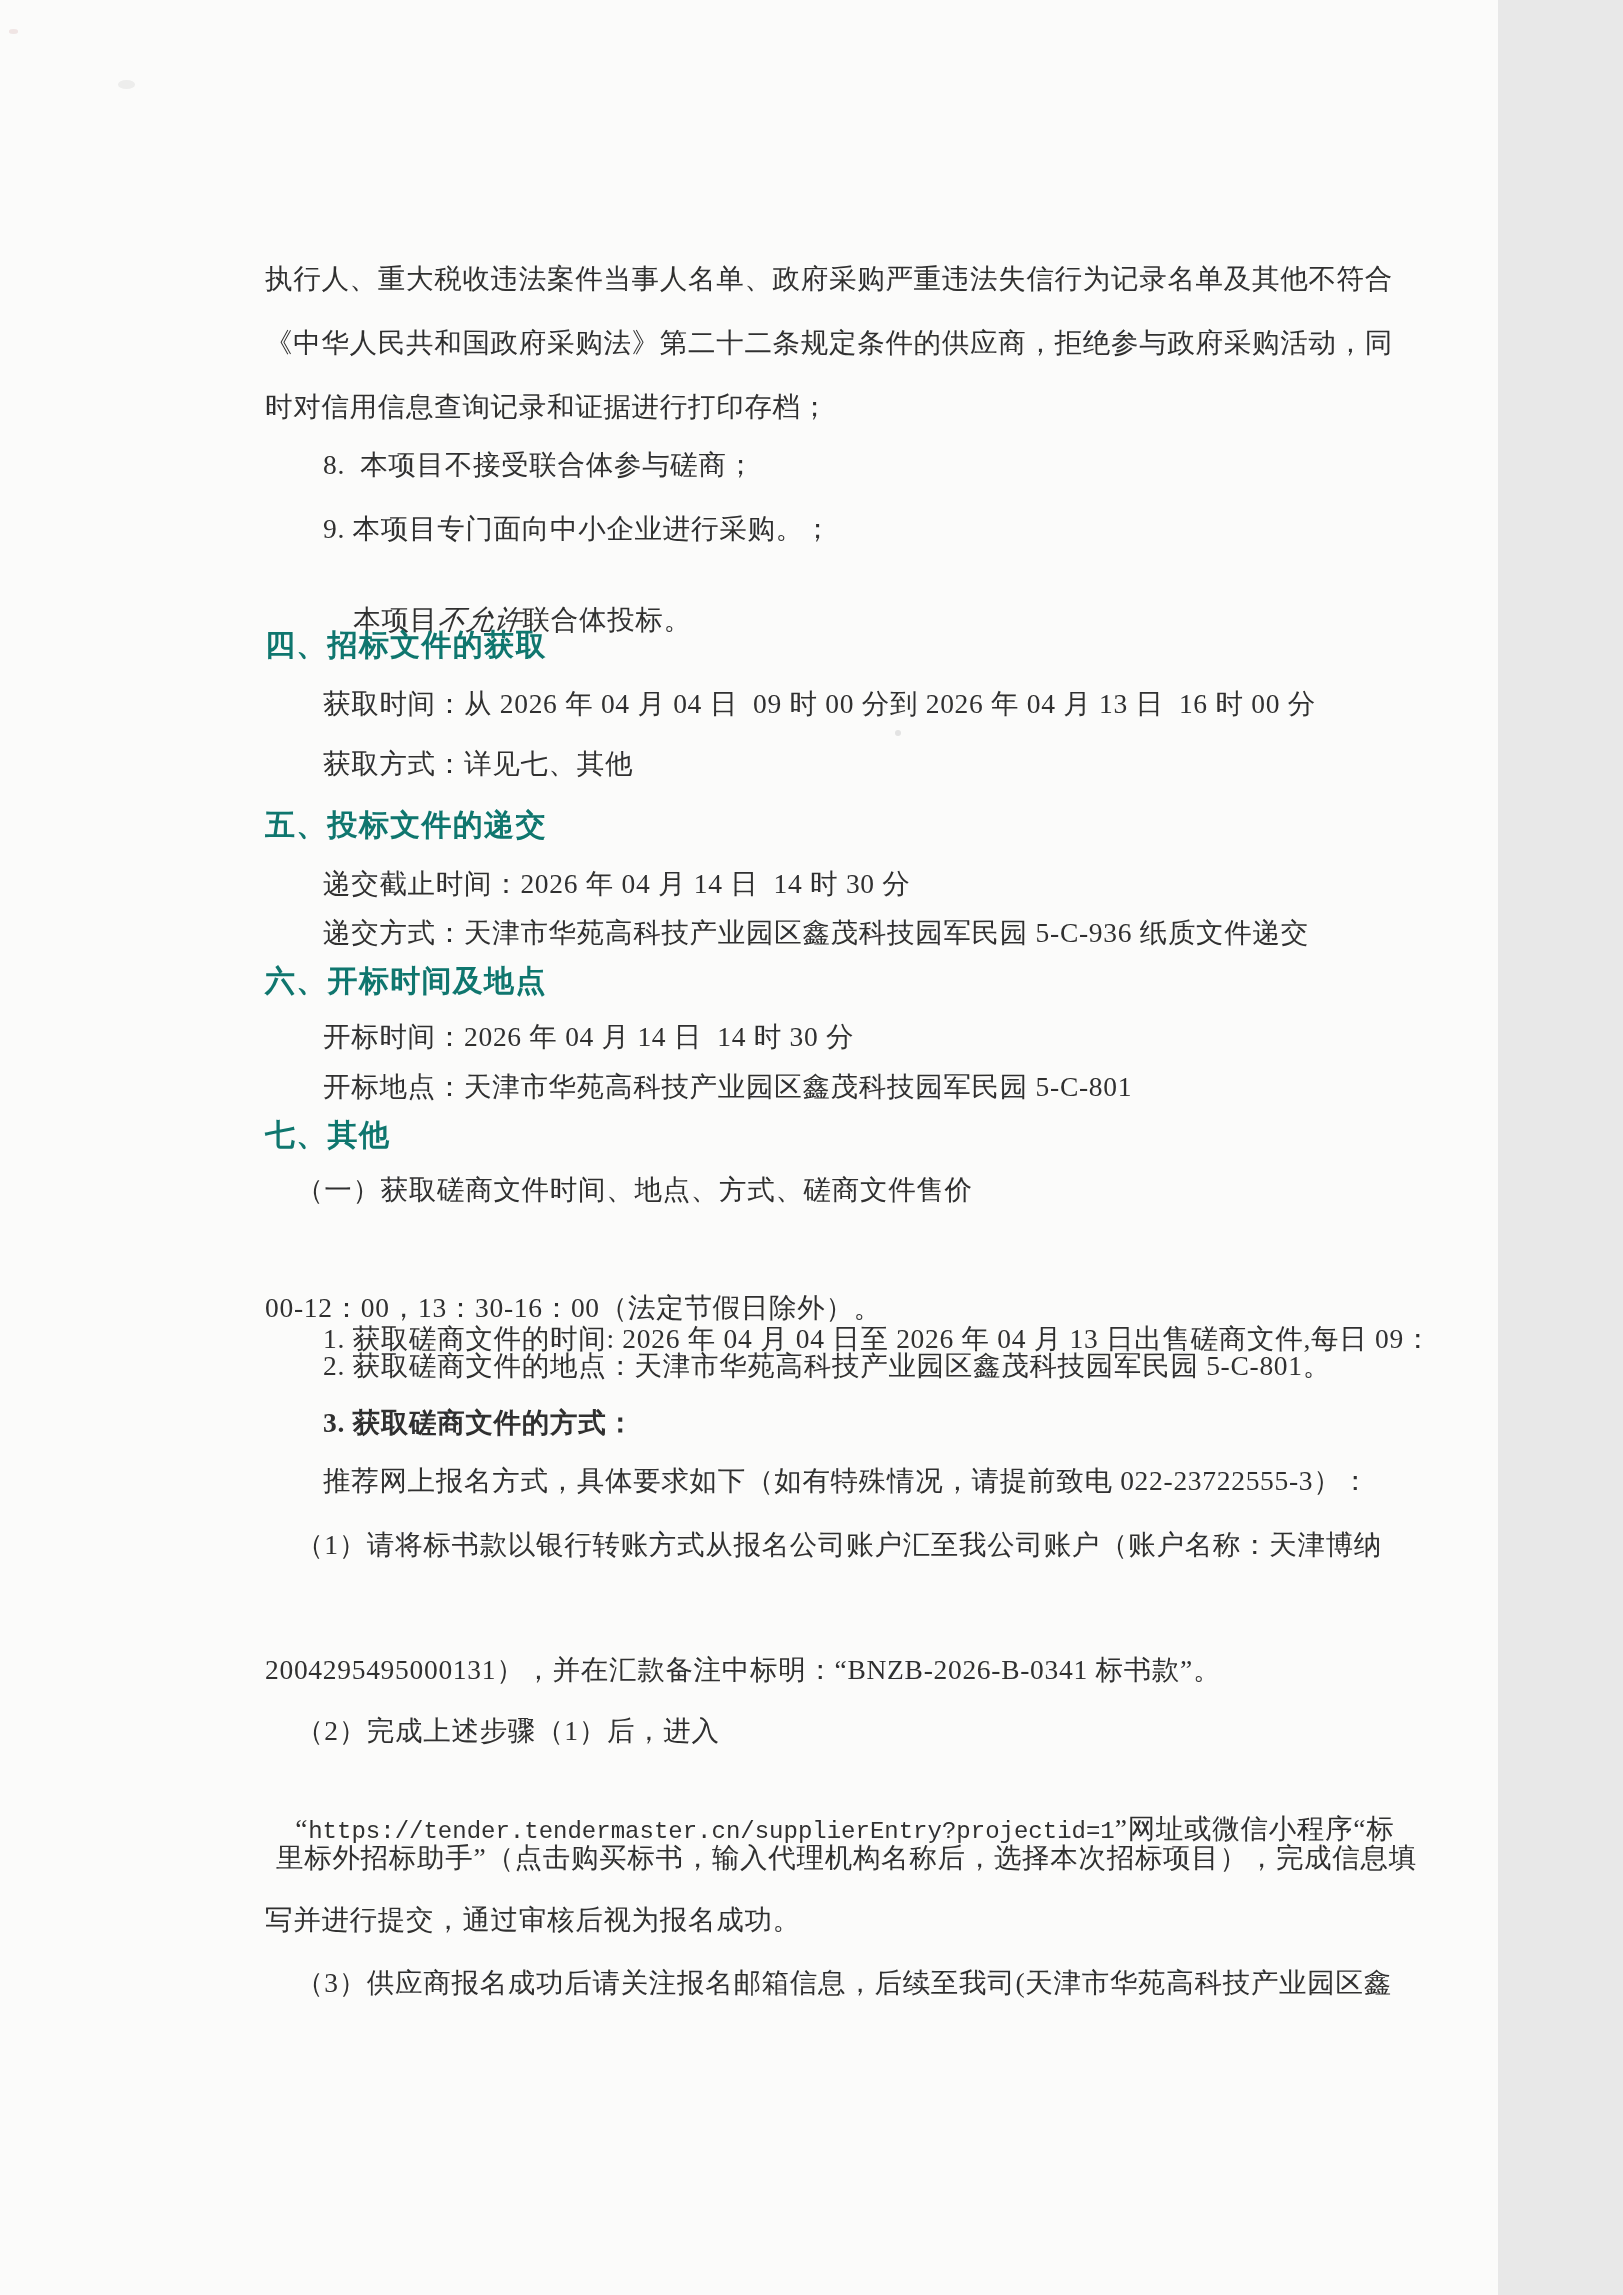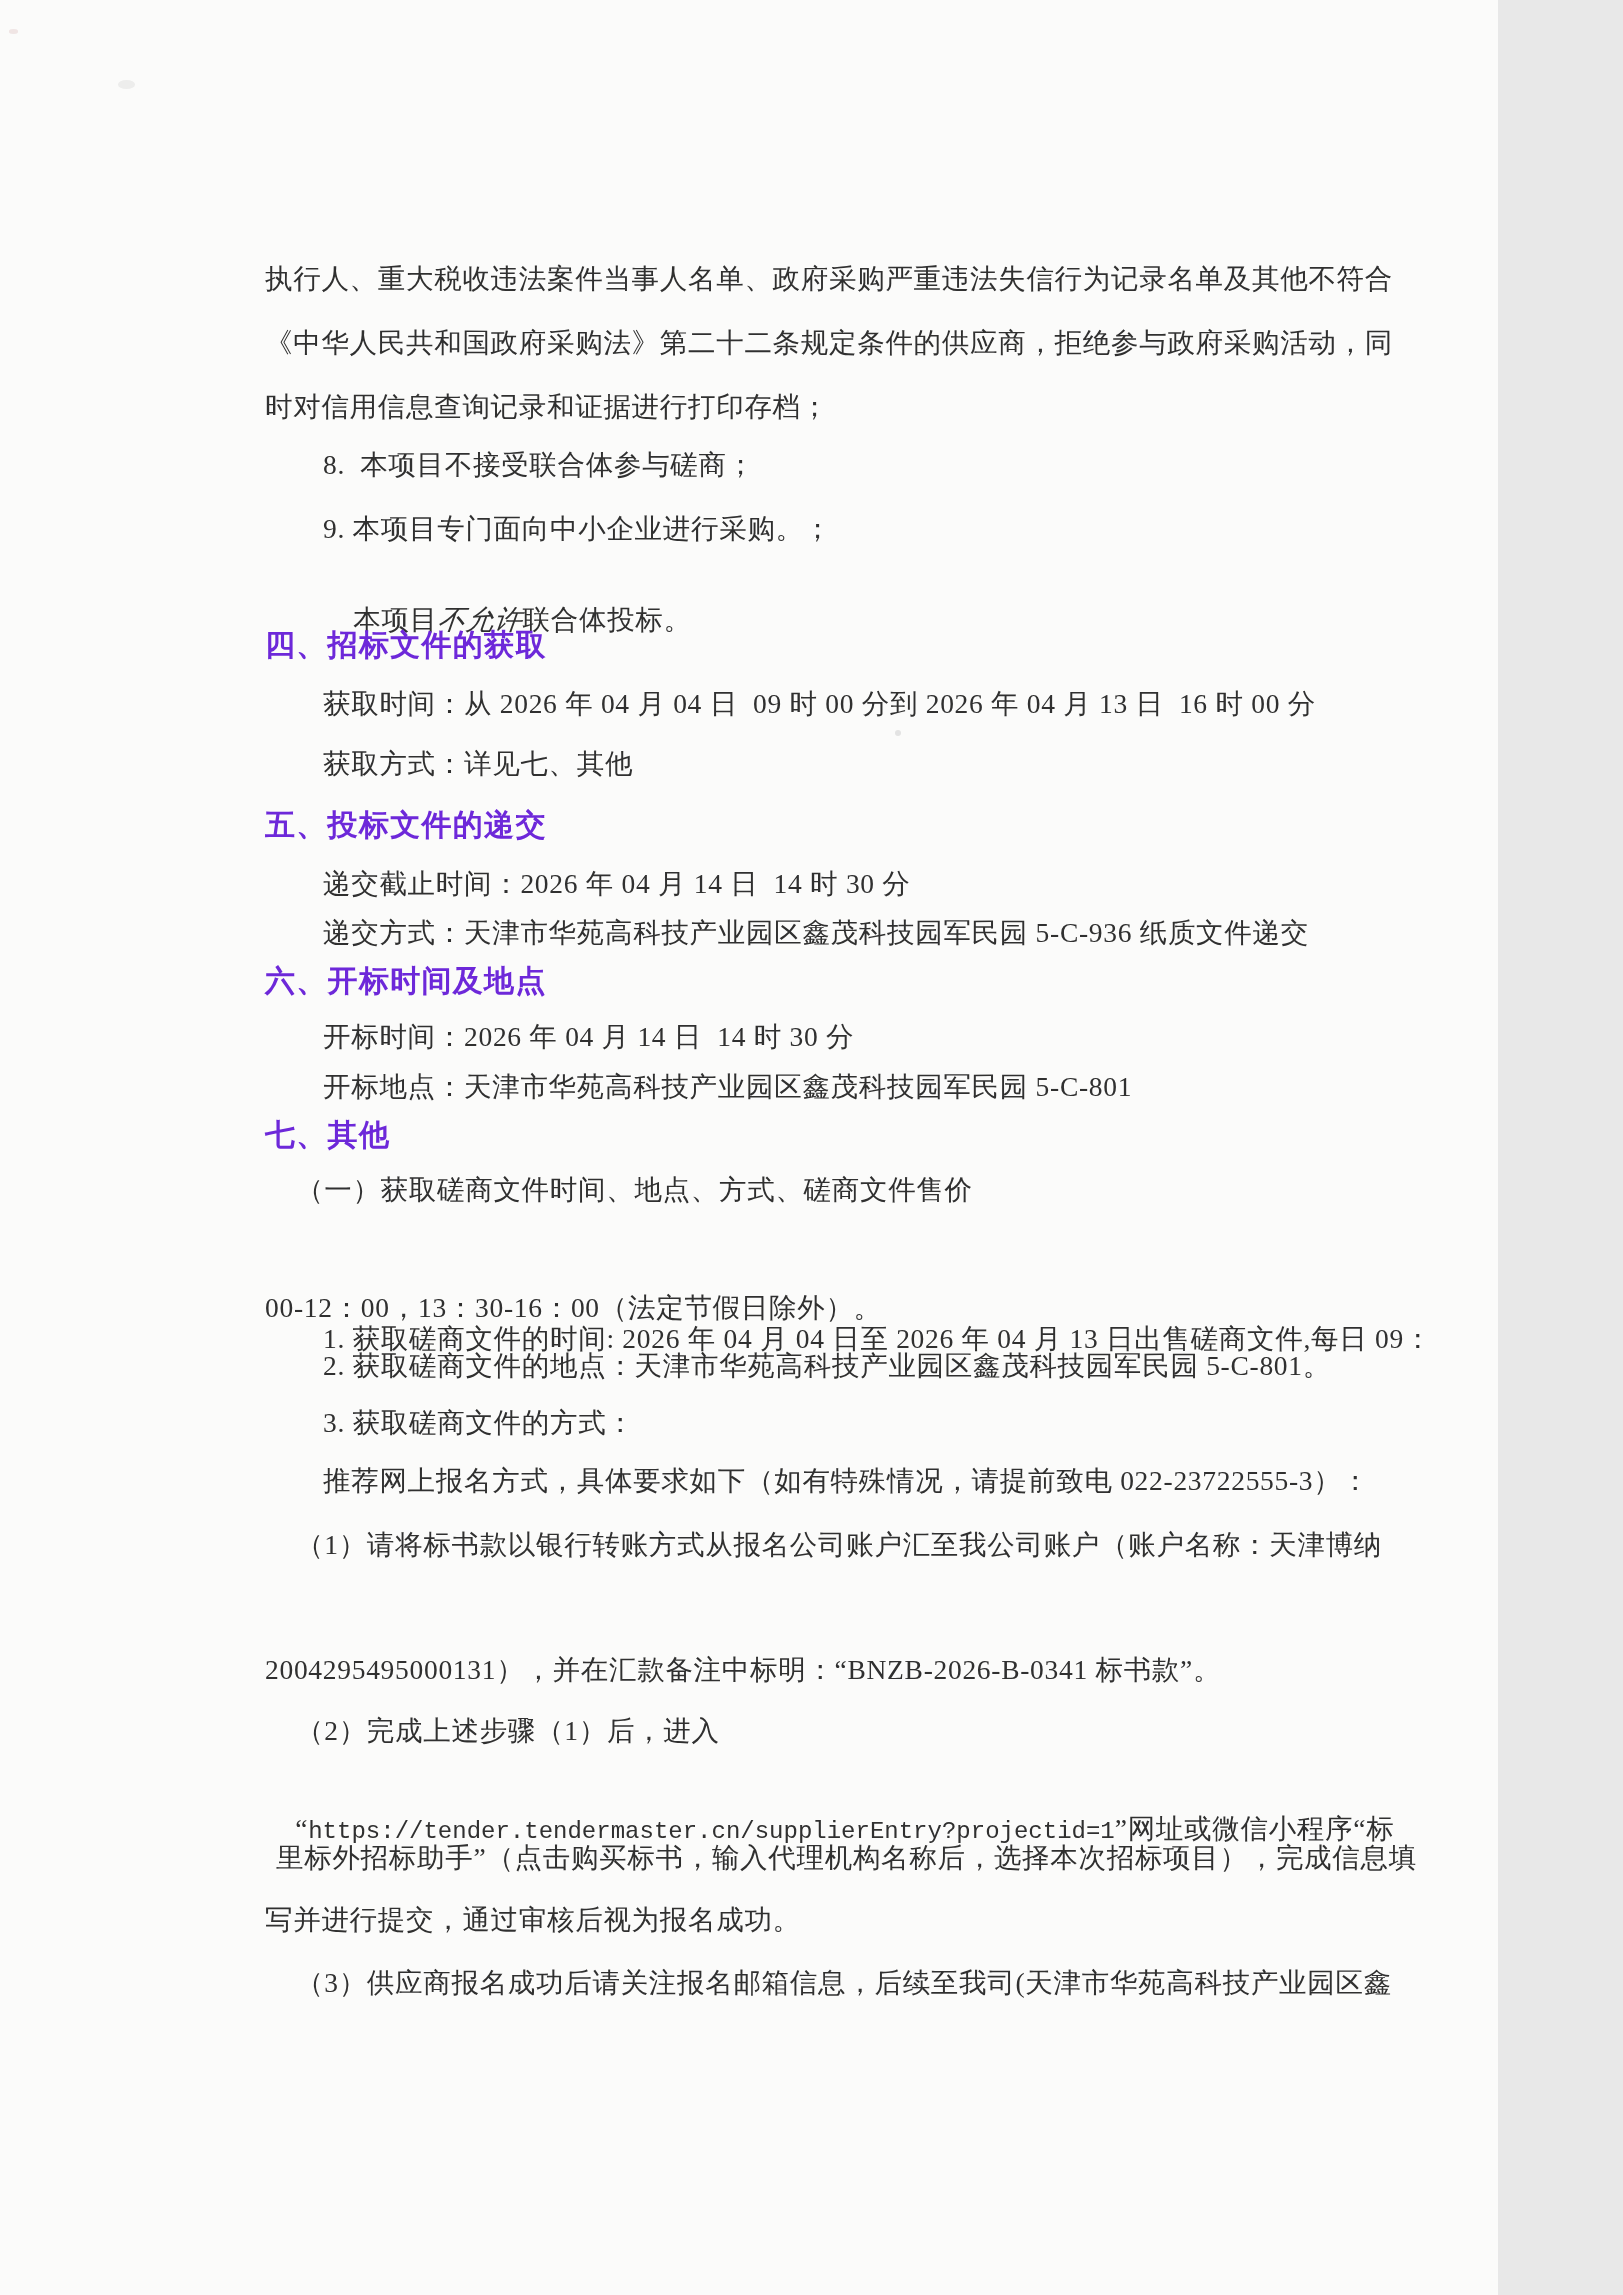--- a/index.html
+++ b/index.html
@@ -16,21 +16,21 @@
     font-size:27.5px;
     line-height:1.25;
     white-space:pre;
     letter-spacing:0.7px;
   }
   .heading{
     font-family:"Liberation Sans","DejaVu Sans",sans-serif;
     font-weight:bold;
     font-size:30px;
     letter-spacing:1.3px;
-    color:#6d28d9;
+    color:#0f766e;
   }
   .em-italic{
     font-style:italic;
     transform:skewX(-6deg);
     display:inline-block;
   }
   .mono{
     font-family:"Liberation Mono","DejaVu Sans Mono",monospace;
     font-size:24px;
     letter-spacing:0;
@@ -68,21 +68,21 @@
 
   <div class="line heading" style="left:265px;top:962px;">六、开标时间及地点</div>
   <div class="line" style="left:323px;top:1020px;">开标时间：2026 年 04 月 14 日  14 时 30 分</div>
   <div class="line" style="left:323px;top:1070px;">开标地点：天津市华苑高科技产业园区鑫茂科技园军民园 5-C-801</div>
 
   <div class="line heading" style="left:265px;top:1116px;">七、其他</div>
   <div class="line" style="left:296px;top:1173px;">（一）获取磋商文件时间、地点、方式、磋商文件售价</div>
   <div class="line" style="left:323px;top:1278px;margin-top:44px;">1. 获取磋商文件的时间: 2026 年 04 月 04 日至 2026 年 04 月 13 日出售磋商文件,每日 09：</div>
   <div class="line" style="left:265px;top:1291px;">00-12：00，13：30-16：00（法定节假日除外）。</div>
   <div class="line" style="left:323px;top:1349px;">2. 获取磋商文件的地点：天津市华苑高科技产业园区鑫茂科技园军民园 5-C-801。</div>
-  <div class="line" style="left:323px;top:1406px;">3. 获取磋商文件的方式：</div>
+  <div class="line" style="left:323px;top:1406px;font-weight:bold;">3. 获取磋商文件的方式：</div>
   <div class="line" style="left:323px;top:1464px;">推荐网上报名方式，具体要求如下（如有特殊情况，请提前致电 022-23722555-3）：</div>
   <div class="line" style="left:296px;top:1528px;">（1）请将标书款以银行转账方式从报名公司账户汇至我公司账户（账户名称：天津博纳</div>
   <div class="line" style="left:265px;top:1653px;">2004295495000131），并在汇款备注中标明：“BNZB-2026-B-0341 标书款”。</div>
   <div class="line" style="left:296px;top:1714px;">（2）完成上述步骤（1）后，进入</div>
 
   <div class="line" style="left:265px;top:1778px;">
     <span>“</span><span class="mono">https://tender.tendermaster.cn/supplierEntry?projectid=1</span><span>”</span><span>网址或微信小程序“标</span>
   </div>
 
   <div class="line" style="left:276px;top:1841px;">里标外招标助手”（点击购买标书，输入代理机构名称后，选择本次招标项目），完成信息填</div>

